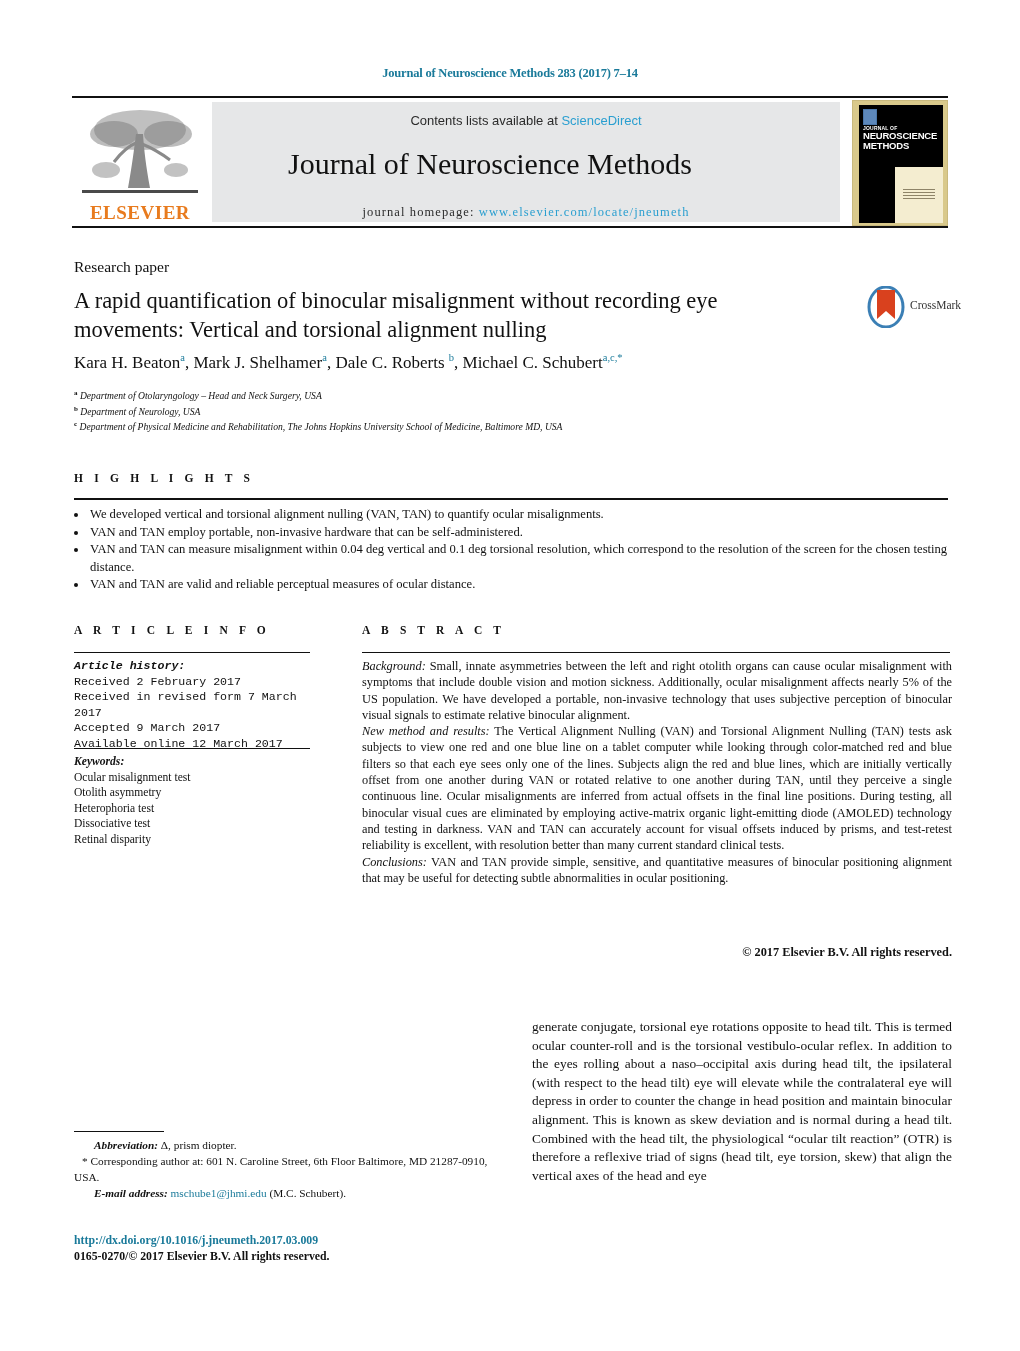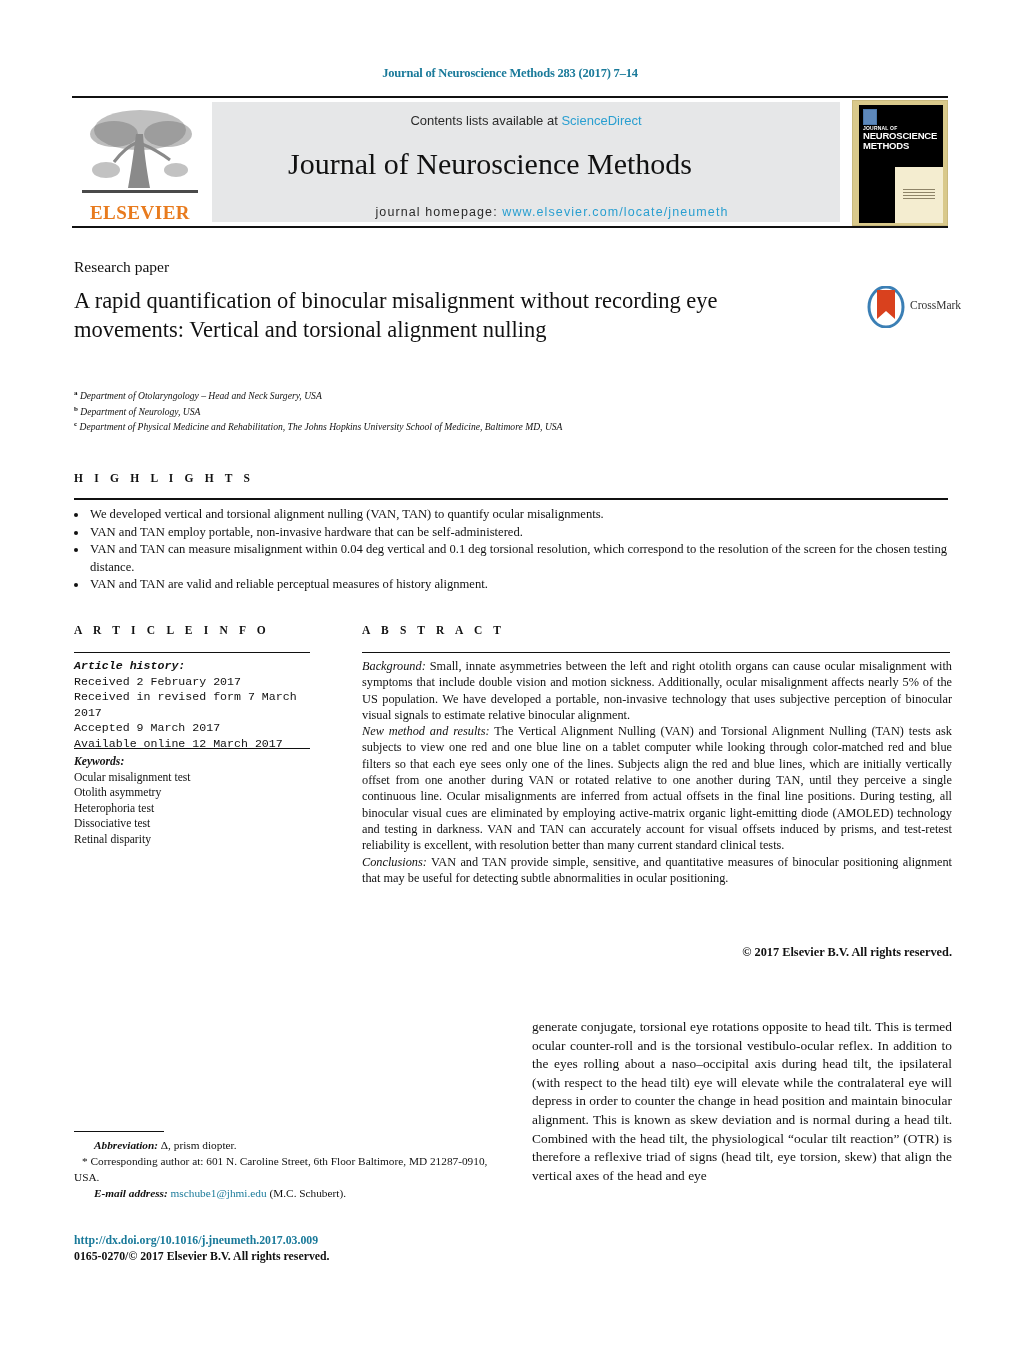--- a/index.html
+++ b/index.html
@@ -62,25 +62,24 @@
   .journal-name {
     position:absolute; top:147px; left:212px; width:556px;
     text-align:center;
     font-family:"Liberation Serif", serif;
     font-size:30px;
     color:#111;
   }
   .homepage-line {
     position:absolute; top:205px; left:212px; width:628px;
     text-align:center;
-    font-family:Liberation Sans, sans-serif;
+    font-family:Liberation Serif, serif;
     font-size:12.5px;
     color:#2b2b2b;
     letter-spacing:1.1px;
-    padding-left:26px;
   }
   .homepage-line .url { color:#2a9fd0; }
 
   
   .cover {
     position:absolute; top:100px; left:852px;
     width:96px; height:126px;
     background:#d9c98b;
     border:1px solid #c9b97d;
     box-sizing:border-box;
@@ -330,20 +329,21 @@
             <div></div>
             <div></div>
             <div></div>
         </div>
       </div>
     </div>
   </div>
 
   <div class="art-type">Research paper</div>
   <div class="title">A rapid quantification of binocular misalignment without recording eye movements: Vertical and torsional alignment nulling</div>
+  <div class="authors">Kara H. Beaton<sup>a</sup>, Mark J. Shelhamer<sup>a</sup>, Dale C. Roberts <sup>b</sup>, Michael C. Schubert<sup>a,c,</sup><sup>*</sup></div>
   <div class="affils">
       <div><sup>a</sup> Department of Otolaryngology – Head and Neck Surgery, USA</div>
       <div><sup>b</sup> Department of Neurology, USA</div>
       <div><sup>c</sup> Department of Physical Medicine and Rehabilitation, The Johns Hopkins University School of Medicine, Baltimore MD, USA</div>
     </div>
 
   <div class="crossmark">
     <svg class="cm-badge" viewBox="0 0 40 42">
       <ellipse cx="20" cy="21" rx="17" ry="20" fill="none" stroke="#3b7fb5" stroke-width="3"></ellipse>
       <path d="M11 4 H29 V33 L20 25 L11 33 Z" fill="#d9411e"></path>
@@ -352,21 +352,21 @@
     <div class="cm-text">CrossMark</div>
   </div>
 
   <div class="sec-label hl-label">H I G H L I G H T S</div>
   <div class="hl-rule"></div>
   <div class="hl-list">
     <ul>
         <li>We developed vertical and torsional alignment nulling (VAN, TAN) to quantify ocular misalignments.</li>
         <li>VAN and TAN employ portable, non-invasive hardware that can be self-administered.</li>
         <li>VAN and TAN can measure misalignment within 0.04 deg vertical and 0.1 deg torsional resolution, which correspond to the resolution of the screen for the chosen testing distance.</li>
-        <li>VAN and TAN are valid and reliable perceptual measures of history alignment.</li>
+        <li>VAN and TAN are valid and reliable perceptual measures of ocular distance.</li>
       </ul>
   </div>
 
   <div class="sec-label ai-label">A R T I C L E  I N F O</div>
   <div class="ai-rule"></div>
   <div class="ai-history">
     <div class="hd">Article history:</div>
     <div>
         <div>Received 2 February 2017</div>
         <div>Received in revised form 7 March 2017</div>

